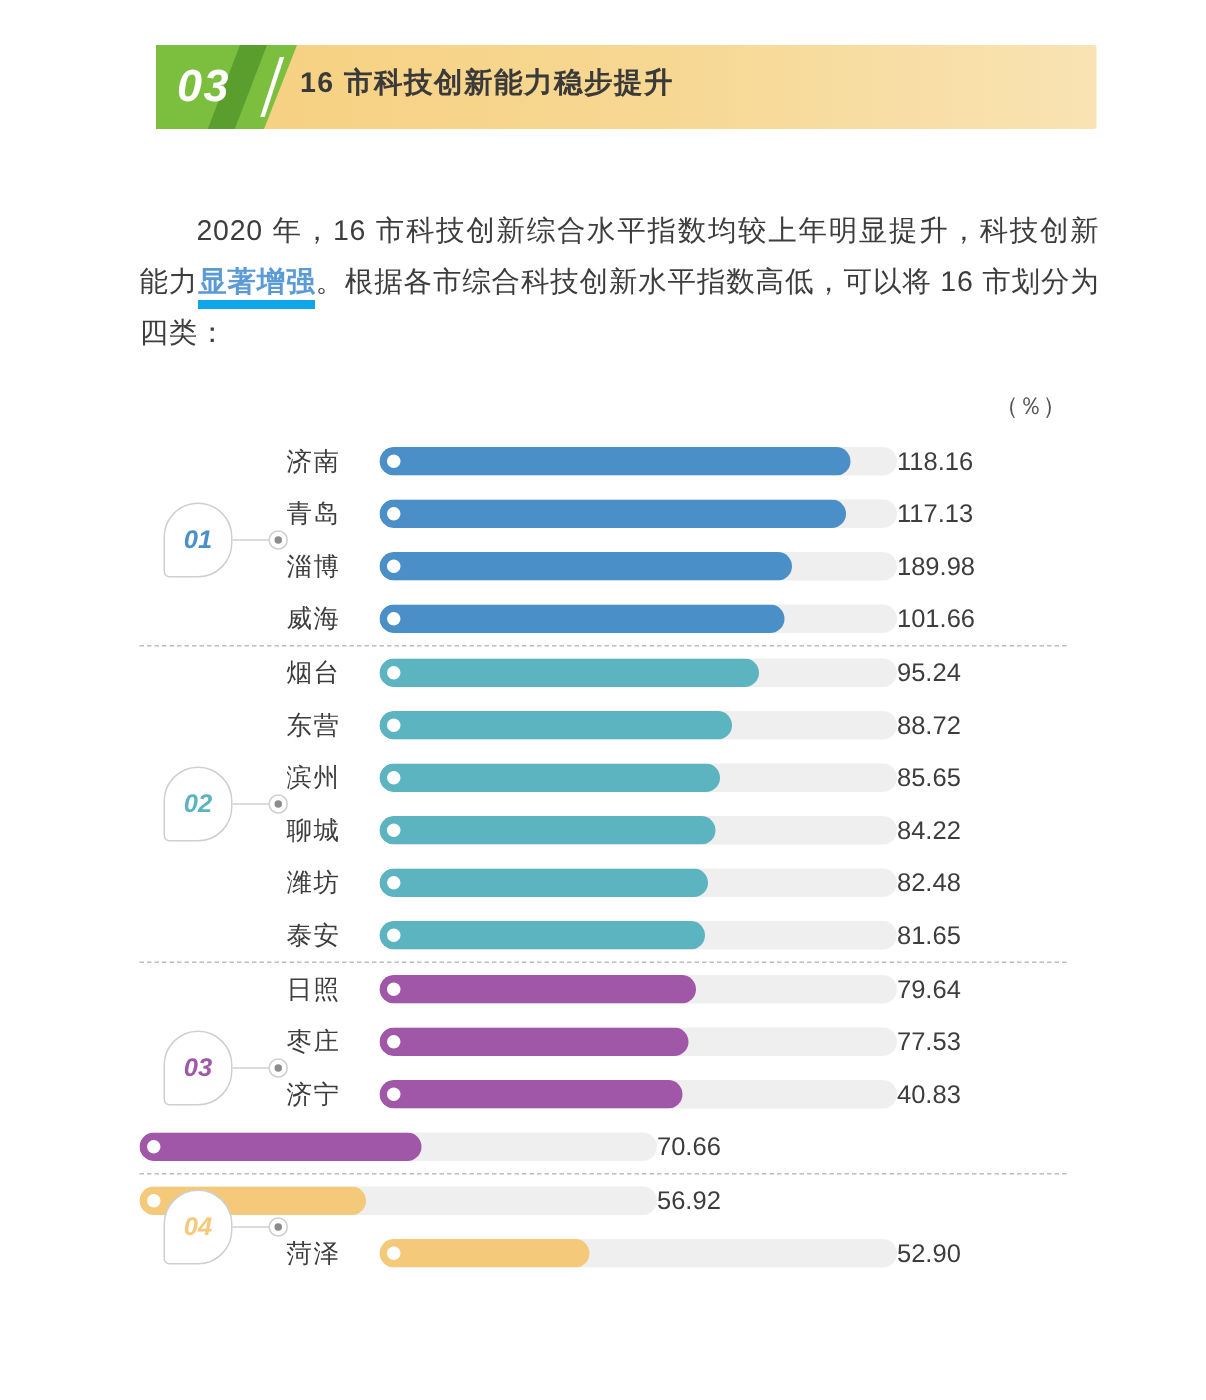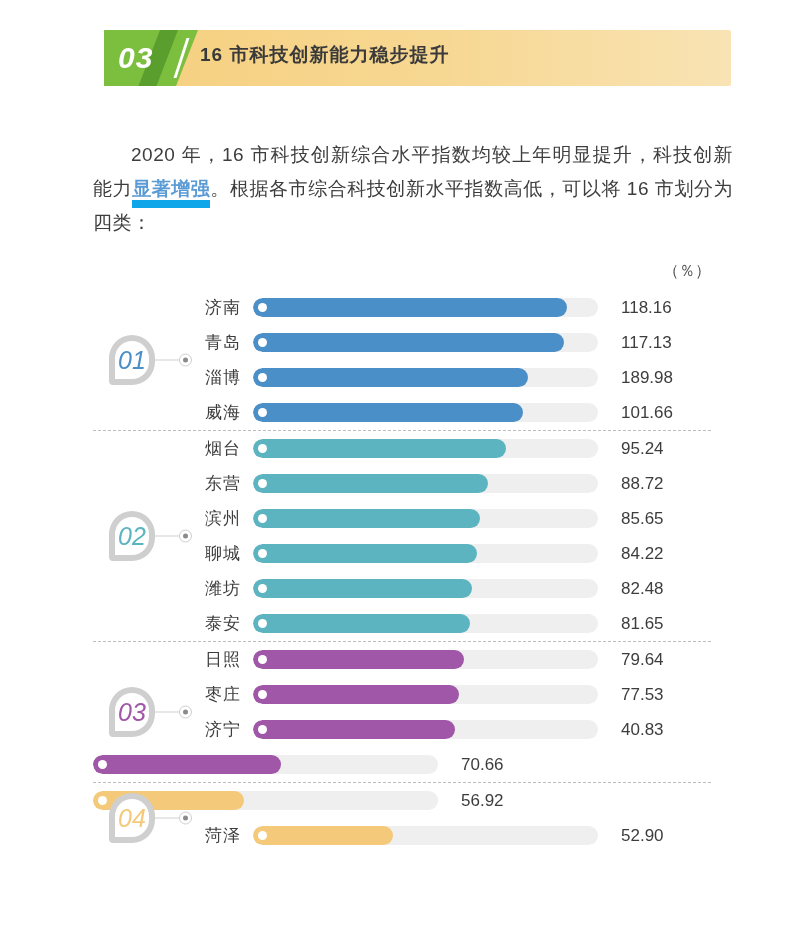--- a/index.html
+++ b/index.html
@@ -90,21 +90,21 @@
     font-size: 19px;
     line-height: 34px;
     color: #3d3d3d;
     text-align: justify;
     text-indent: 38px;
     letter-spacing: 0.5px;
   }
   .hl {
     color: #5b9bd5;
     font-weight: bold;
-    border-bottom: 8px solid #0ea5e9;
+    border-bottom: 6px solid #0ea5e9;
     padding-bottom: 1px;
   }
 
   
   .unit {
     position: absolute;
     right: 93px;
     top: 261px;
     font-size: 16px;
     color: #555;
@@ -122,21 +122,21 @@
 
   .row {
     position: relative;
     height: 35px;
     display: flex;
     align-items: center;
   }
   .city {
     width: 160px;
     text-align: right;
-    padding-right: 12px;
+    padding-right: 26px;
     font-size: 17px;
     color: #3d3d3d;
     letter-spacing: 1px;
   }
   .track {
     position: relative;
     width: 345px;
     height: 19px;
     background: #efefef;
     border-radius: 10px;
@@ -150,39 +150,39 @@
   }
   .knob {
     position: absolute;
     left: 5px; top: 5px;
     width: 9px; height: 9px;
     background: #ffffff;
     border-radius: 50%;
   }
   .val {
     width: 100px;
-    padding-left: 23px;
+    padding-left: 0;
     font-size: 17px;
     color: #3d3d3d;
     font-family: "Liberation Sans", sans-serif;
   }
 
   
   .badge {
     position: absolute;
     left: 16px;
     width: 46px; height: 50px;
     border-radius: 23px 23px 23px 4px;
-    border: 6px solid #15803d;
+    border: 1px solid #15803d;
     background: #ffffff;
     display: flex;
     align-items: center;
     justify-content: center;
-    font-size: 25px;
-    font-weight: normal;
+    font-size: 17px;
+    font-weight: bold;
     font-style: italic;
     transform: translateY(-50%);
   }
   .badge-line {
     position: absolute;
     left: 62px;
     height: 1px;
     width: 30px;
     background: #cfcfcf;
     transform: translateY(-50%);

